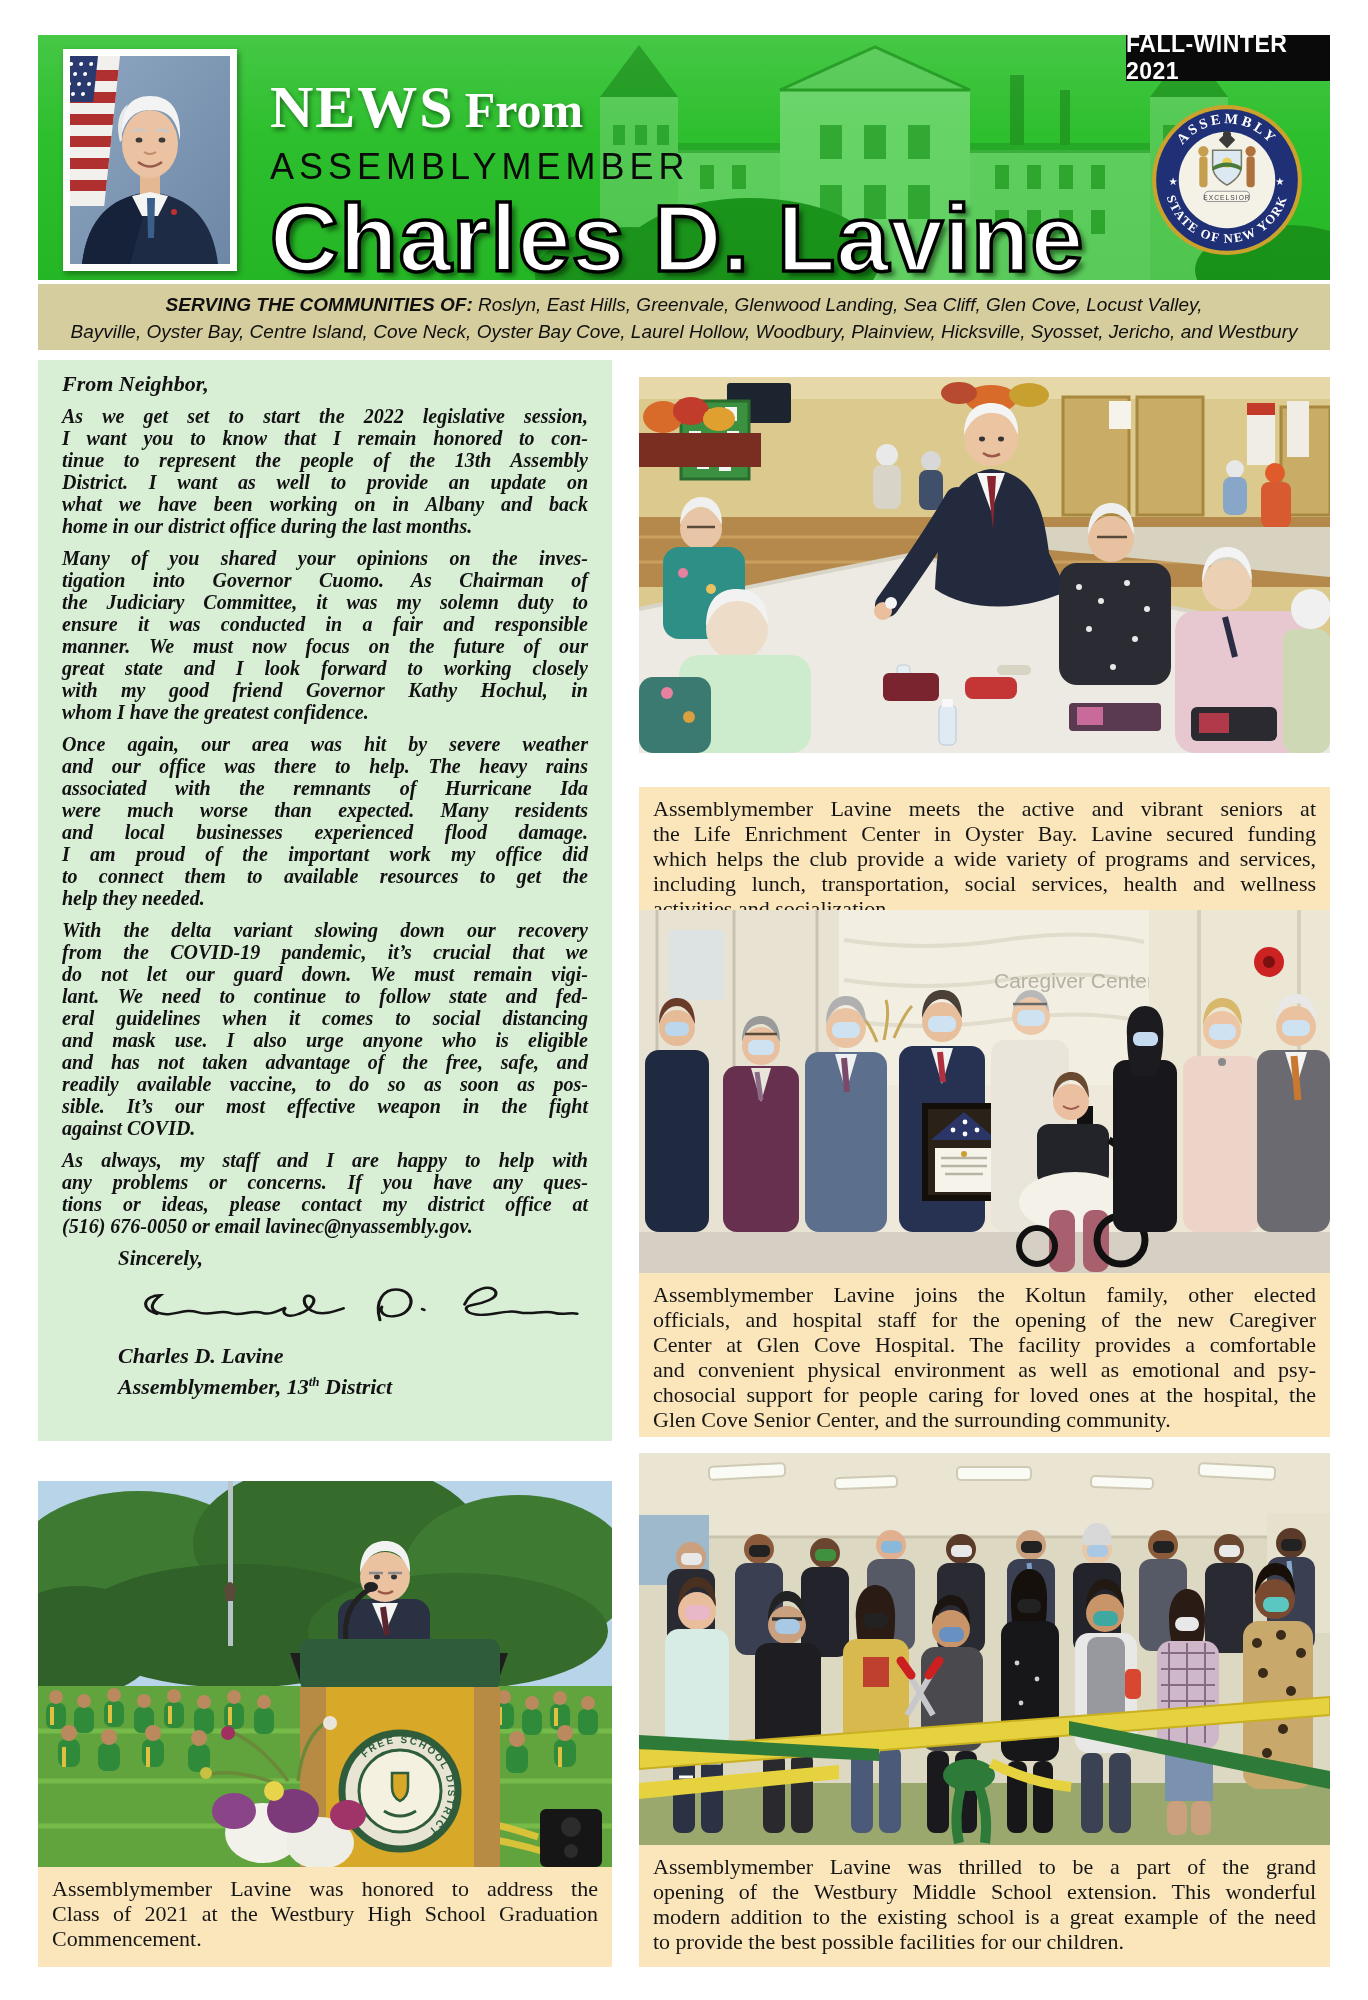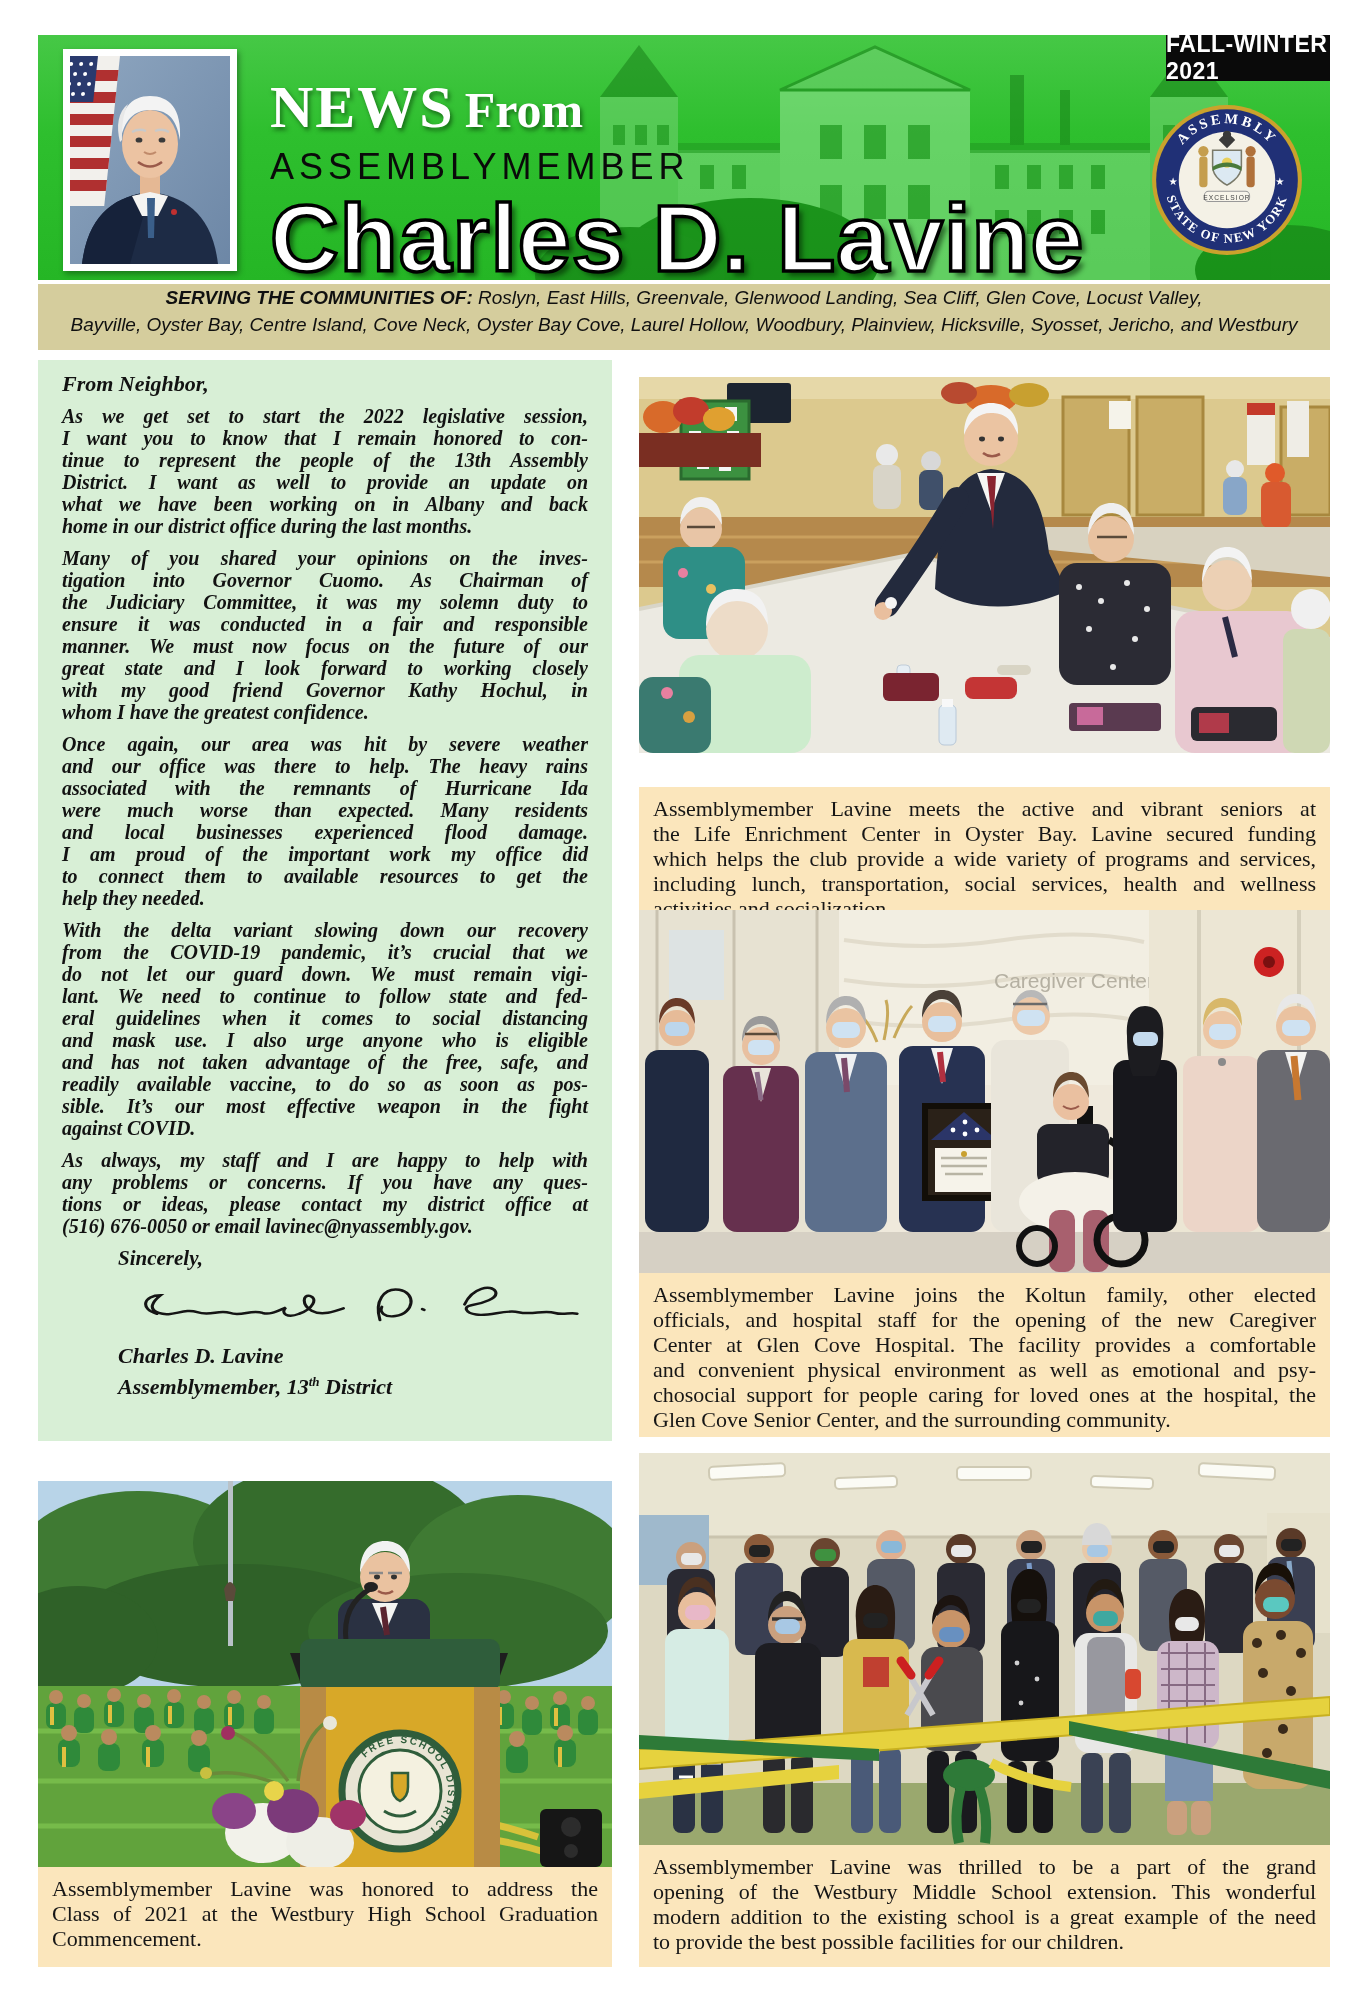--- a/index.html
+++ b/index.html
@@ -5,42 +5,42 @@
   html,body{margin:0;padding:0;background:#ffffff;}
   .page{position:relative;width:1368px;height:2000px;background:#fff;overflow:hidden;
         font-family:"Liberation Sans",sans-serif;}
   .abs{position:absolute;}
 
   
   .banner{left:38px;top:35px;width:1292px;height:245px;
           background:linear-gradient(180deg,#46c846 0%,var(--banner_green,#2ebf2e) 40%,#25b625 100%);
           overflow:hidden;}
   .capitol{position:absolute;right:0;bottom:0;width:880px;height:245px;}
-  .badge{position:absolute;top:0;right:0;width:164px;height:46px;background:#0a0a0a;
+  .badge{position:absolute;top:0;right:0;width:204px;height:46px;background:#0a0a0a;
          color:#fff;font-weight:bold;font-size:23px;letter-spacing:.5px;
          display:flex;align-items:center;justify-content:center;}
   .portrait{position:absolute;left:25px;top:14px;width:174px;height:222px;background:#fff;
             box-shadow:2px 3px 6px rgba(0,0,0,.35);padding:7px;box-sizing:border-box;}
   .portrait svg{width:100%;height:100%;display:block;}
   .mast-text{position:absolute;left:232px;top:0;width:880px;}
   .newsfrom{margin-top:42px;font-family:"Liberation Serif",serif;font-weight:bold;
             color:#fff;text-shadow:2px 3px 4px rgba(0,40,0,.55);line-height:1;}
   .news{font-size:60px;letter-spacing:2px;}
   .from{font-size:50px;margin-left:10px;}
   .memberlabel{margin-top:12px;font-size:36px;line-height:1;color:#0a0a0a;letter-spacing:5px;
                font-family:"Liberation Sans",sans-serif;}
   .membername{margin-top:6px;font-size:95px;line-height:1;font-weight:900;color:#fff;
               -webkit-text-stroke:3.5px #000;letter-spacing:1px;
               text-shadow:5px 5px 5px rgba(0,30,0,.55);white-space:nowrap;}
   .seal{position:absolute;left:1112px;top:68px;width:154px;height:154px;}
 
   
   .communities{left:38px;top:284px;width:1292px;height:66px;background:var(--bar_tan,#d5cd9d);
                color:#101010;font-style:italic;font-size:19px;line-height:27px;
-               text-align:center;box-sizing:border-box;}
+               text-align:center;padding-top:7px;box-sizing:border-box;}
   .commbold{font-weight:bold;}
 
   
   .letter{left:38px;top:360px;width:574px;height:1081px;background:var(--letter_mint,#d8efd6);
           font-family:"Liberation Serif",serif;font-style:italic;font-weight:bold;color:#121212;
           font-size:20px;line-height:22px;padding:13px 24px;box-sizing:border-box;}
   .salutation{font-size:22px;margin-bottom:10px;}
   .para{margin-bottom:10px;}
   .jline{text-align:justify;text-align-last:justify;}
   .jlast{text-align-last:left;}

